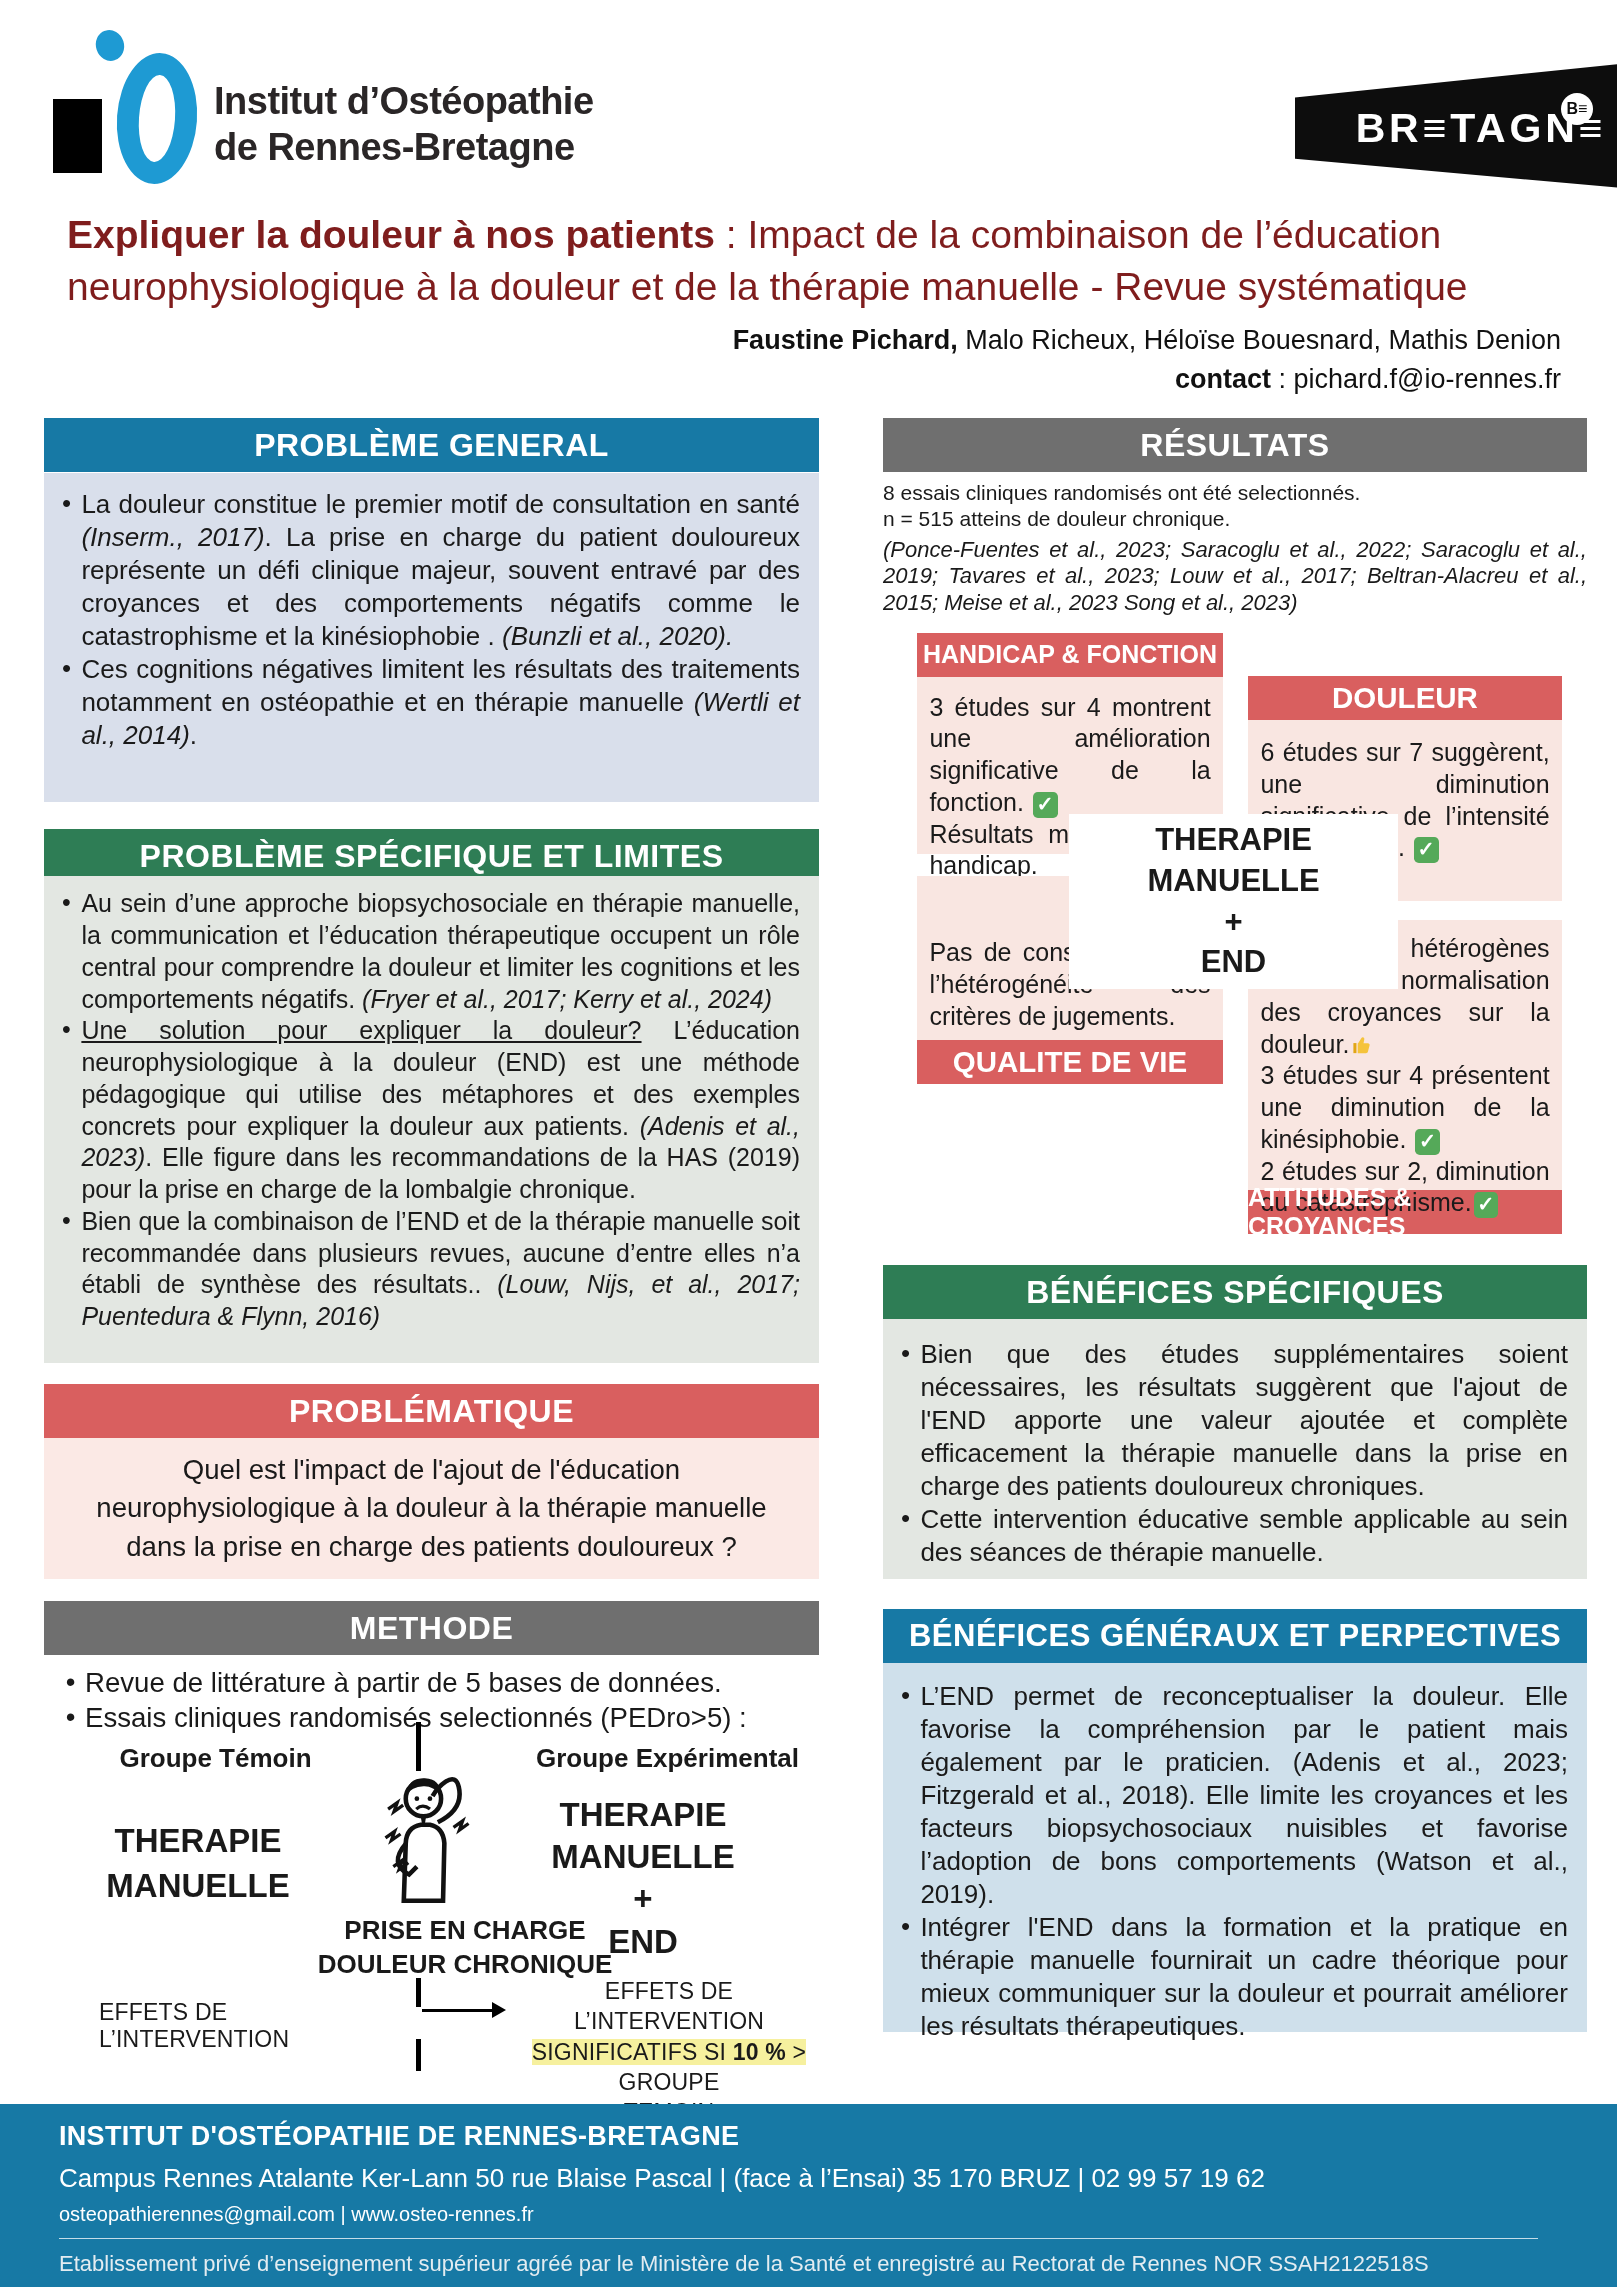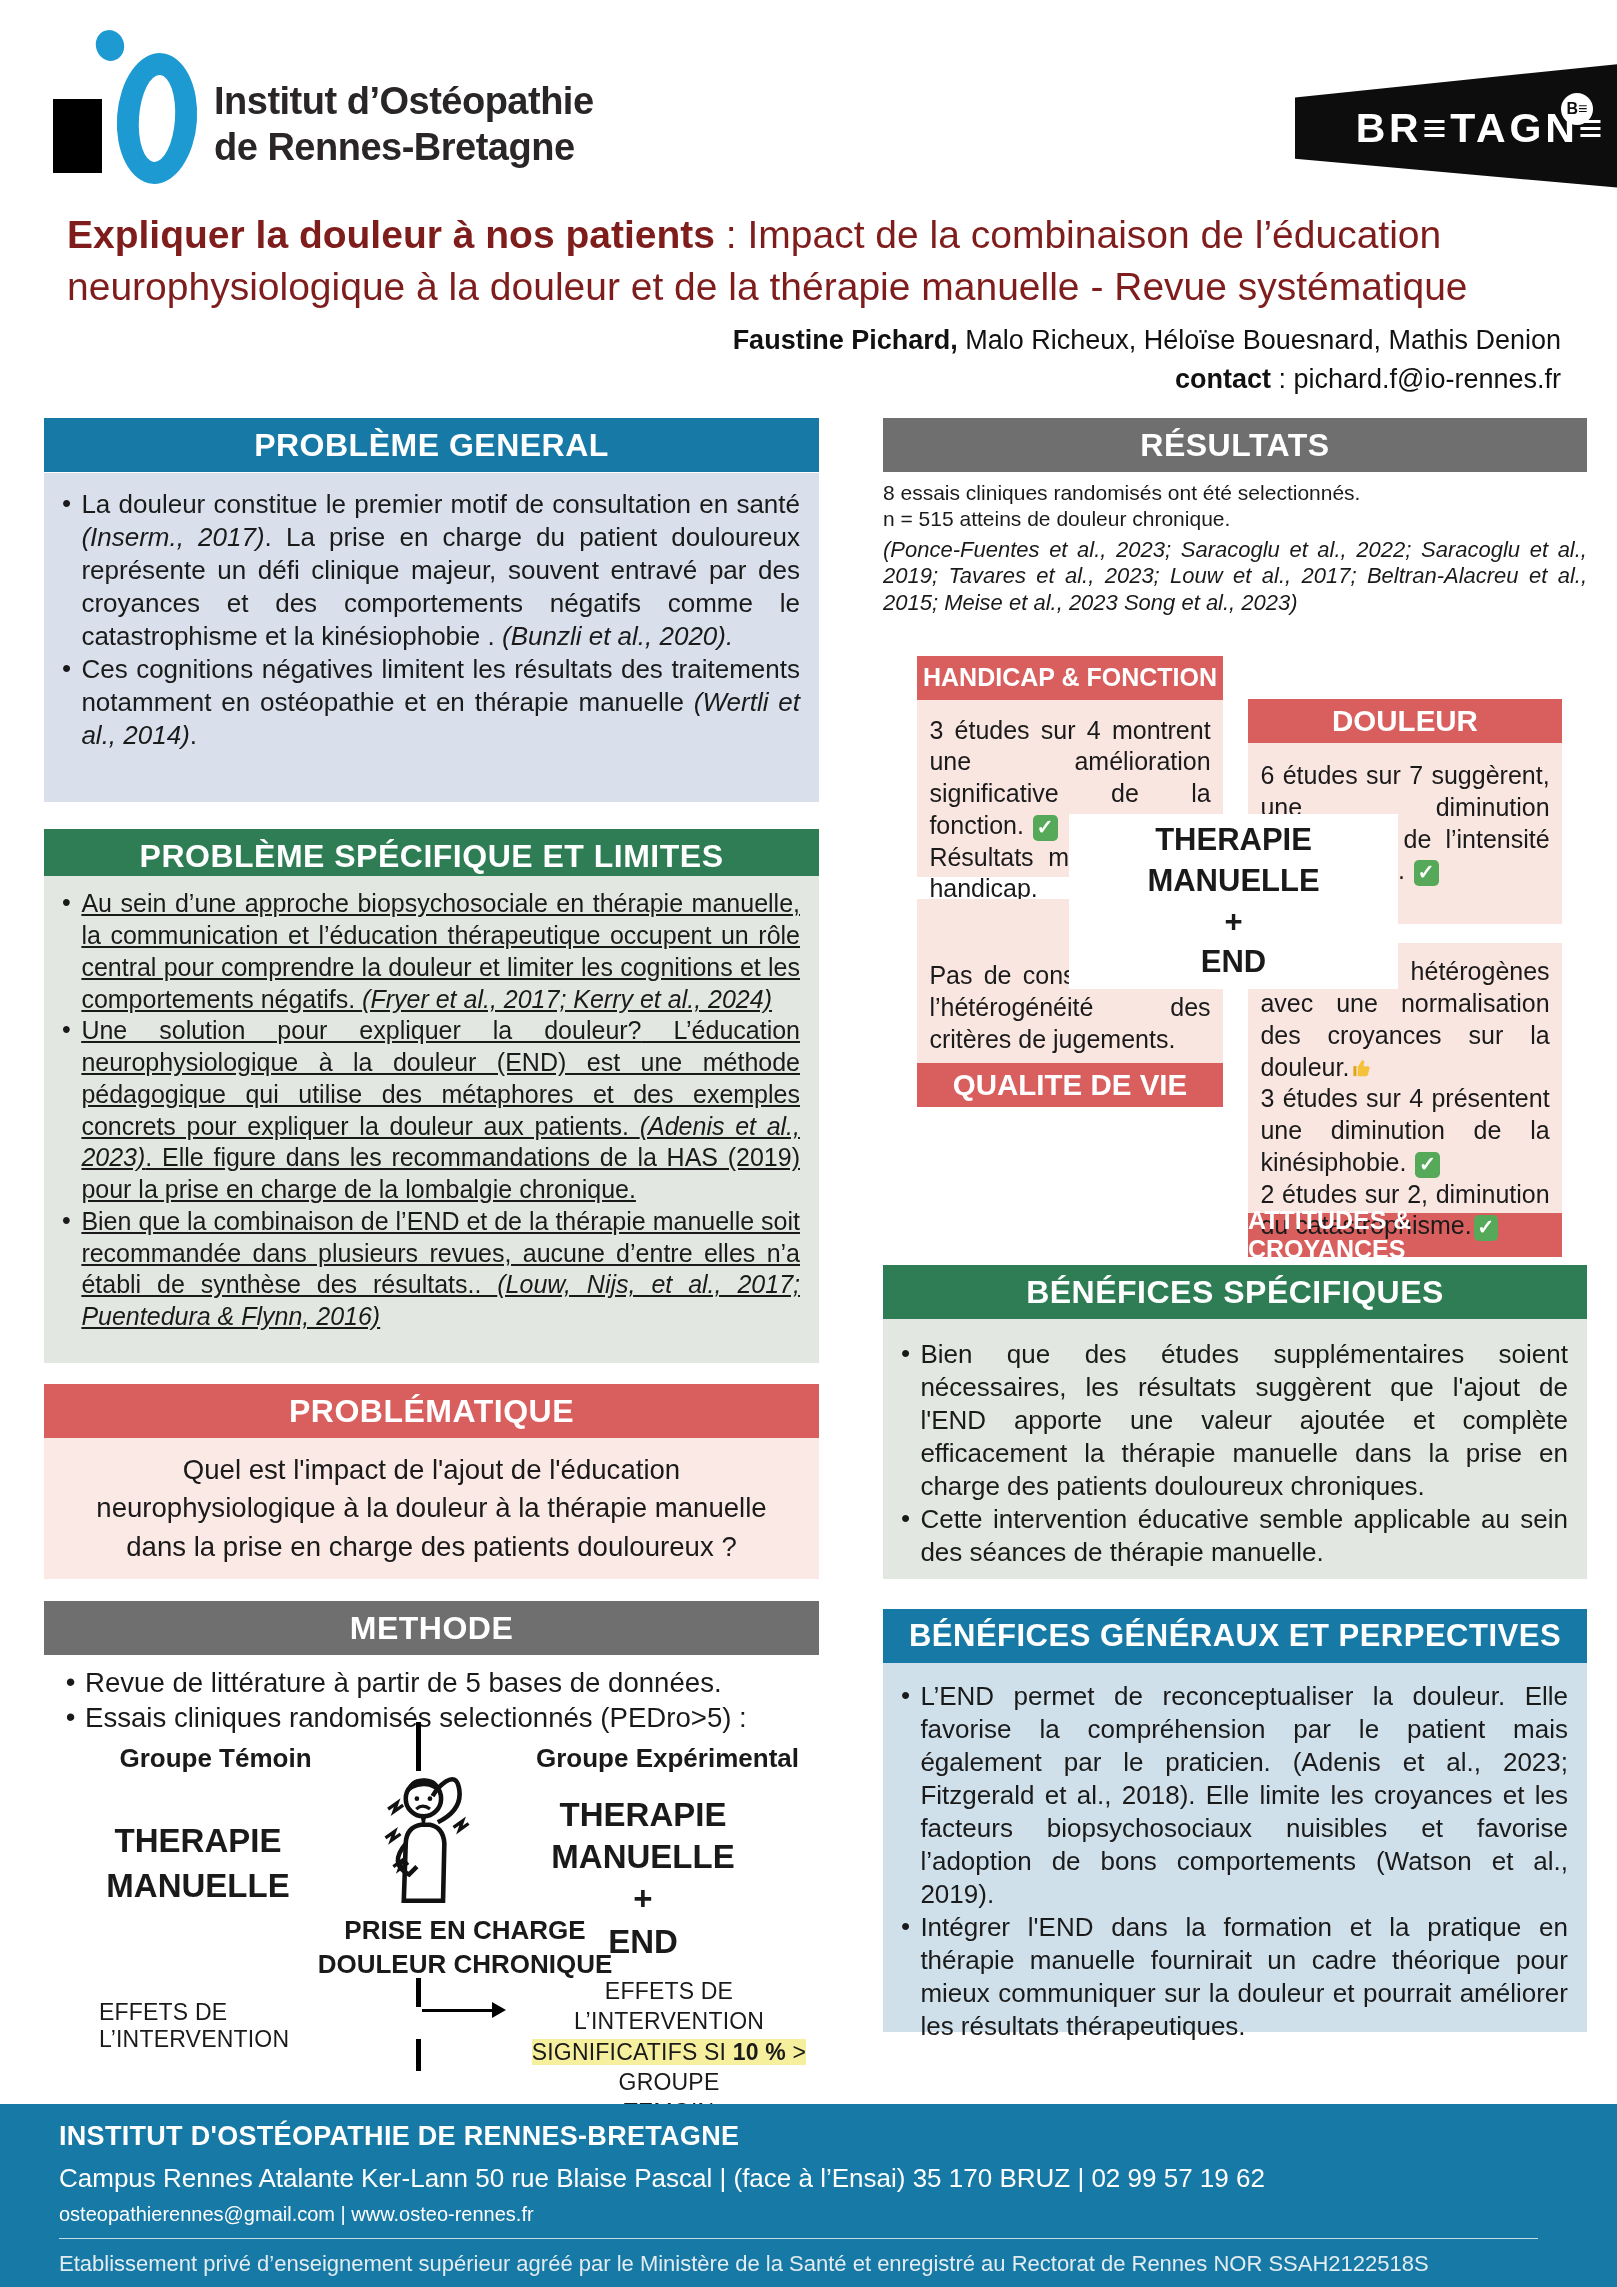--- a/index.html
+++ b/index.html
@@ -28,32 +28,32 @@
   .authors{position:absolute;right:57px;top:321px;width:951px;text-align:right;font-size:27px;line-height:1.45;color:#111;}
   .authors .ab{font-weight:bold;}
 
   
   .sec-h{position:absolute;color:#fff;font-weight:bold;font-size:32px;height:54px;display:flex;align-items:center;justify-content:center;letter-spacing:0.5px;}
   .bg-blue{background:var(--blue);} .bg-green{background:var(--green);} .bg-red{background:var(--red);} .bg-gray{background:var(--gray);}
   .body-box{position:absolute;padding:15px 19px 13.3px 11.4px;}
   ul.blt{list-style:none;}
   ul.blt li{position:relative;padding-left:26px;text-align:justify;line-height:1.27;}
   ul.blt li::before{content:"\2022";position:absolute;left:6.7px;top:-1px;}
-  .fs27 li{font-size:26px;} .fs26 li{font-size:25px;text-decoration:underline;} .fs275 li{font-size:26px;} .fs29 li{font-size:27.6px;}
+  .fs27 li{font-size:26px;} .fs26 li{font-size:25px;} .fs275 li{font-size:26px;} .fs29 li{font-size:27.6px;}
   .s-i{font-style:italic;} .s-u{text-decoration:underline;}
   .s-hl{background:var(--highlight);} .s-hlb{background:var(--highlight);font-weight:bold;}
   .s-check{display:inline-block;background:var(--check_green);color:#fff;font-weight:bold;border-radius:4.8px;
            font-size:0.82em;line-height:1.12;padding:1px 3.8px 1.9px;margin-left:1.9px;}
 
   .problematique-body{position:absolute;left:44px;top:1438px;width:775px;height:141px;background:var(--pale_pink);
       display:flex;align-items:center;justify-content:center;text-align:center;font-size:27.6px;line-height:1.38;padding:0 38px;}
 
   
   .cluster{position:absolute;left:883px;top:623px;width:704px;height:630px;}
-  .rbox{position:absolute;margin-top:23px;}
+  .rbox{position:absolute;}
   .rb-h{background:var(--red);color:#fff;font-weight:bold;font-size:26px;height:44px;display:flex;align-items:center;justify-content:center;}
   .rb-body{background:var(--pink);font-size:25px;line-height:1.27;padding:11.4px 12.4px;text-align:justify;}
   .center-box{position:absolute;left:186px;top:191px;width:329px;height:175px;background:#fff;z-index:2;
       display:flex;flex-direction:column;align-items:center;justify-content:center;
       font-weight:bold;font-size:31px;line-height:1.32;text-align:center;}
   .thumb-svg{vertical-align:-3.8px;margin-left:1.9px;}
 
   .res-intro{position:absolute;left:883px;top:480px;width:704px;}
   .res-line{font-size:21px;line-height:1.26;}
   .res-refs{font-size:22px;line-height:1.21;font-style:italic;margin-top:3.8px;text-align:justify;}

